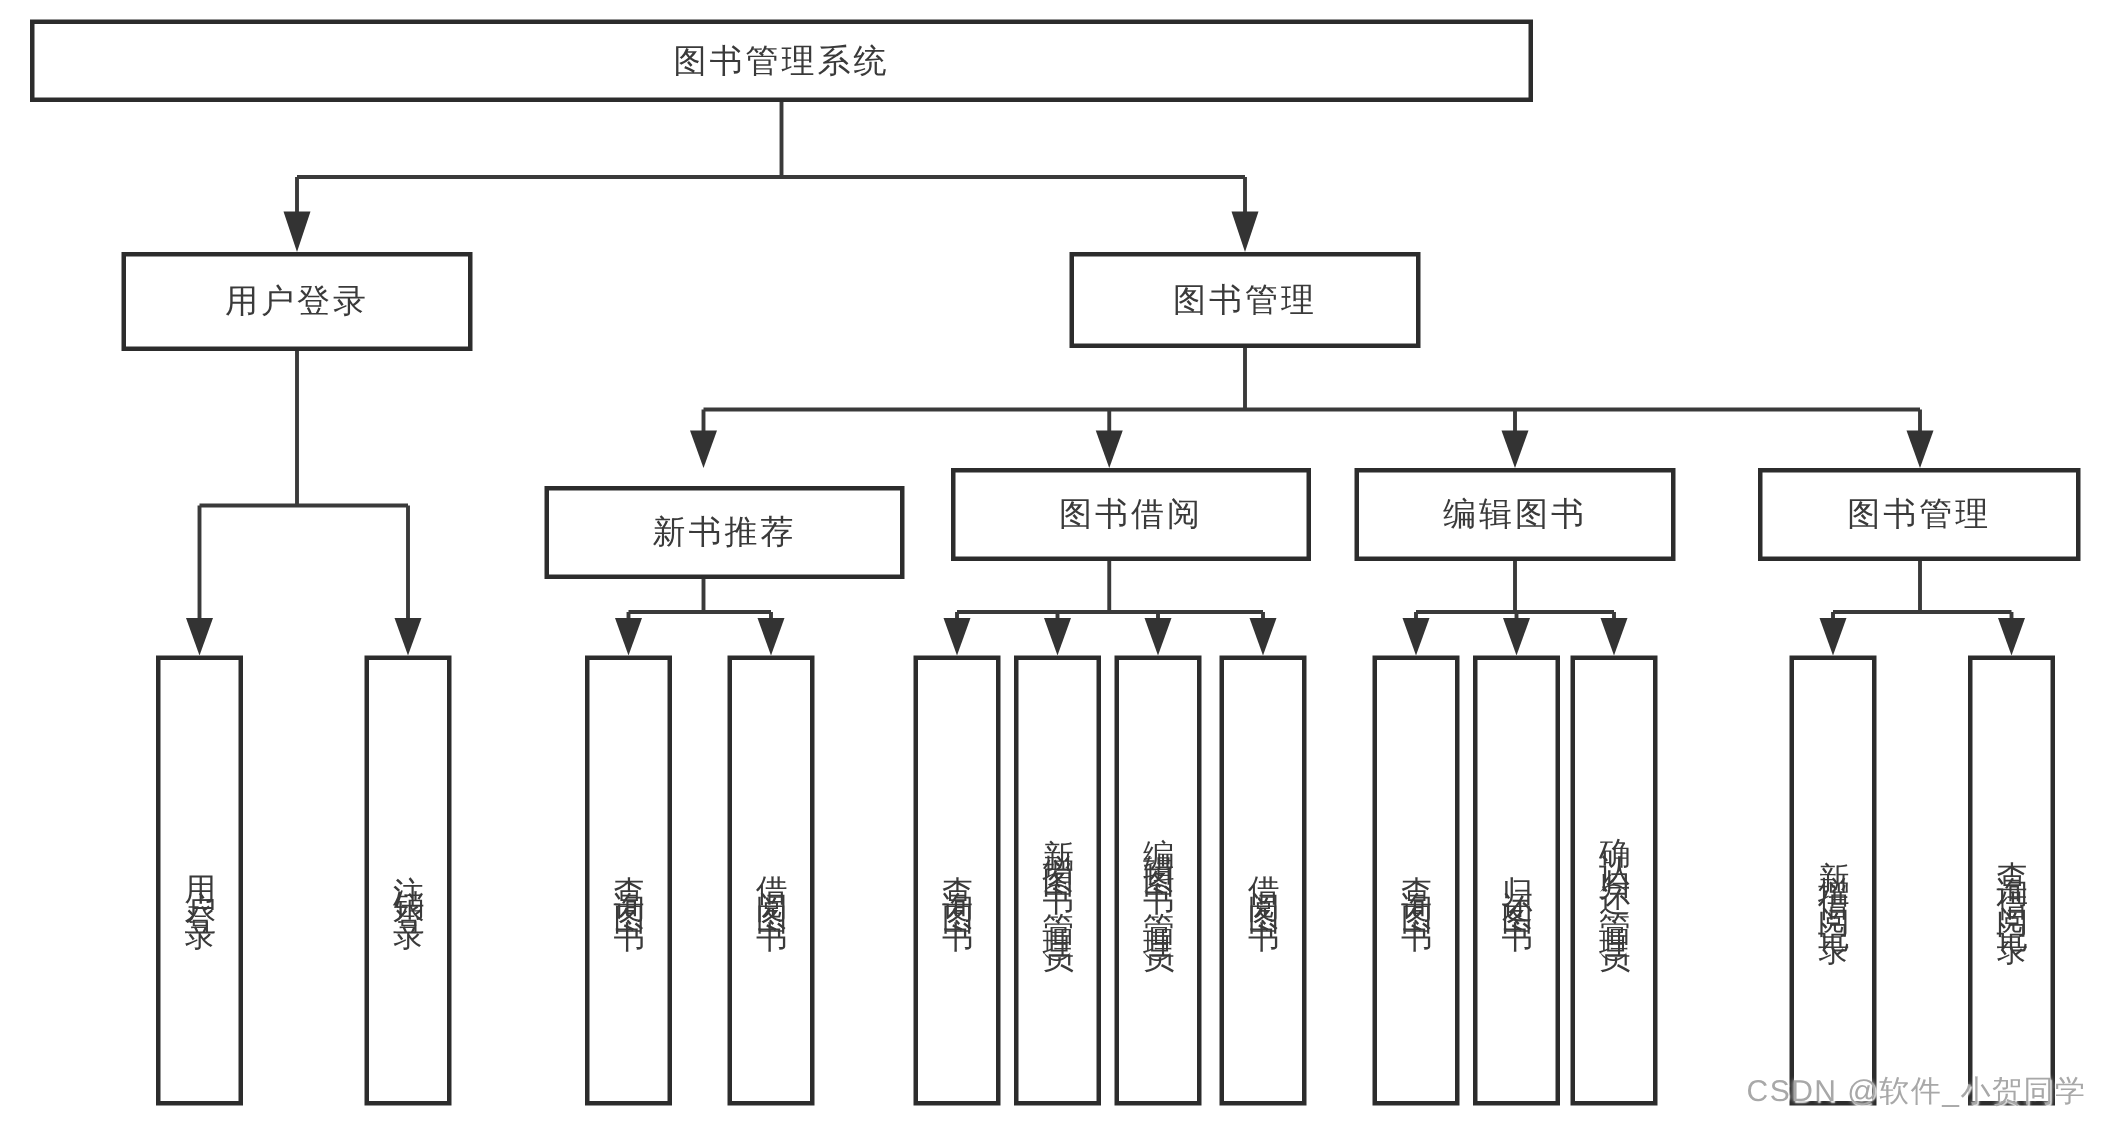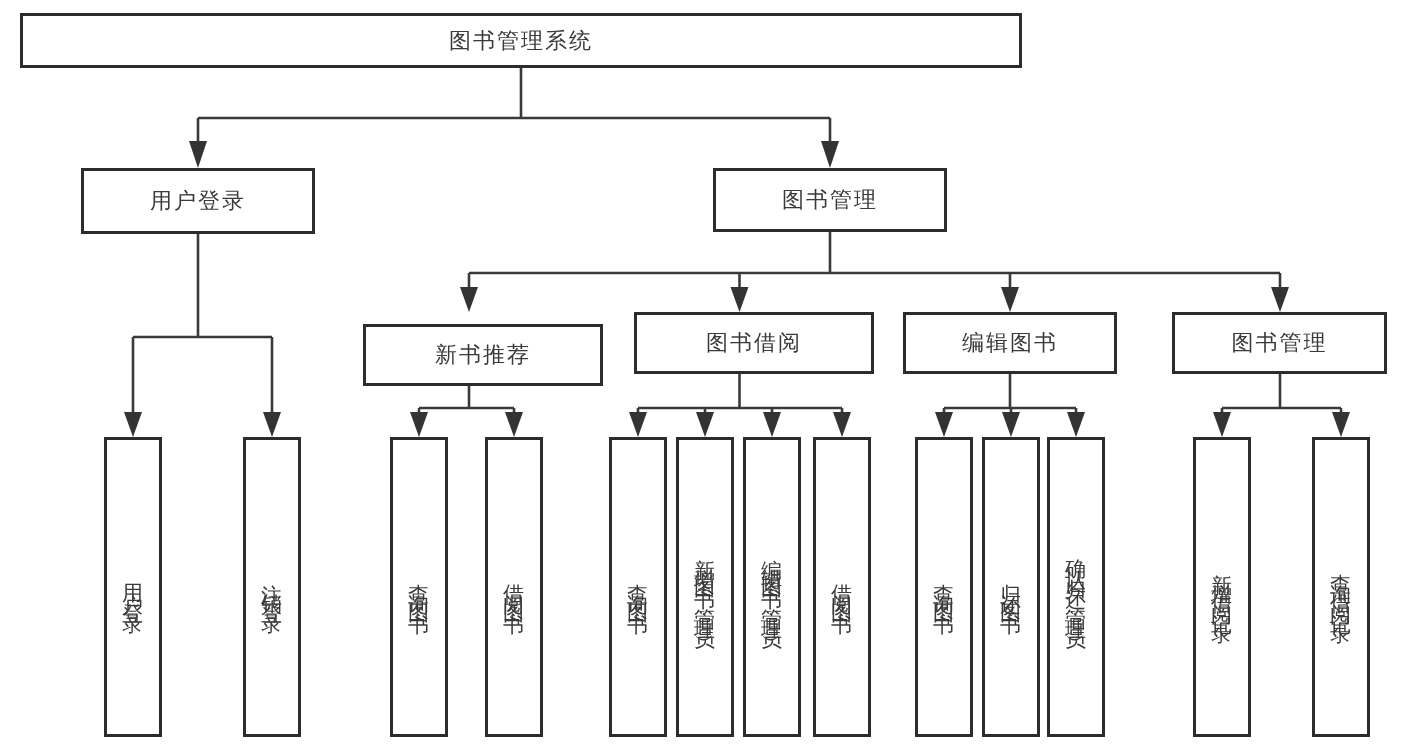--- a/index.html
+++ b/index.html
@@ -112,13 +112,14 @@
   <div class="vbox" style="left:743px;top:437px;width:58px;height:300px">编辑图书（管理员）</div>
   <div class="vbox" style="left:813px;top:437px;width:58px;height:300px">借阅图书</div>
 
   <div class="vbox" style="left:915px;top:437px;width:58px;height:300px">查询图书</div>
   <div class="vbox" style="left:982px;top:437px;width:58px;height:300px">归还图书</div>
   <div class="vbox" style="left:1047px;top:437px;width:58px;height:300px">确认归还（管理员）</div>
 
   <div class="vbox" style="left:1193px;top:437px;width:58px;height:300px">新增借阅记录</div>
   <div class="vbox" style="left:1312px;top:437px;width:58px;height:300px">查询借阅记录</div>
 
+  <div id="watermark">CSDN @软件_小贺同学</div>
 </div>
 
 </body></html>

